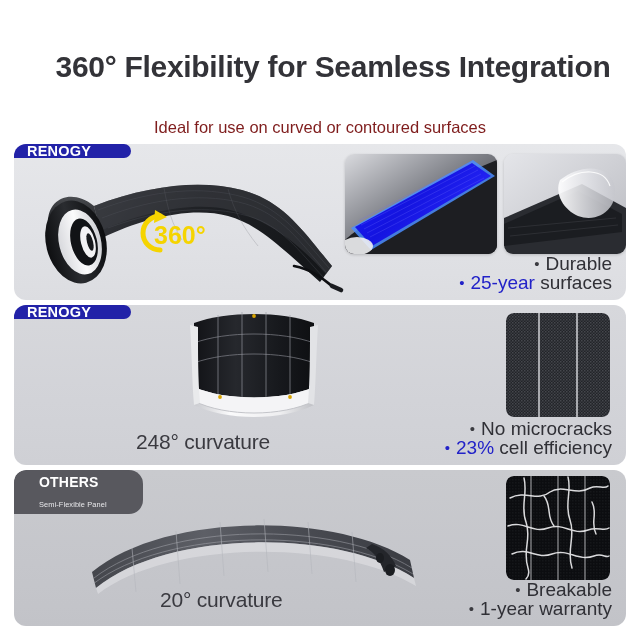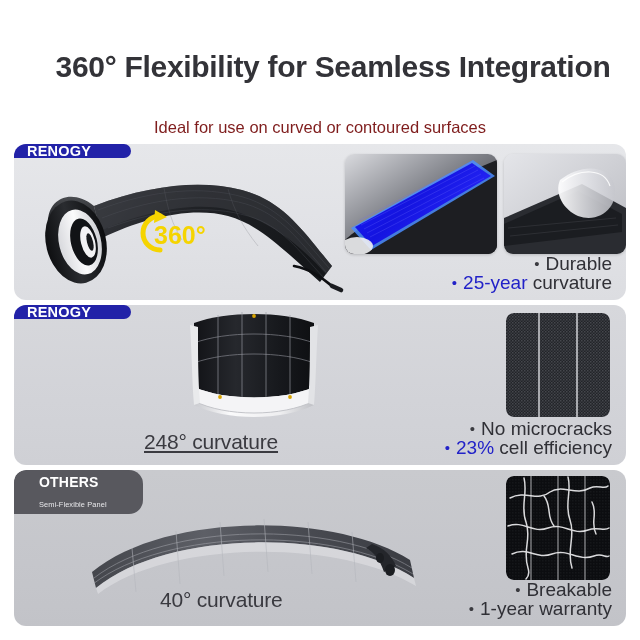--- a/index.html
+++ b/index.html
@@ -69,21 +69,21 @@
   #inset-blue{left:331px;width:152px;height:100px;}
   #inset-film{left:490px;width:122px;height:100px;}
 
   
   #cell-good{position:absolute;left:492px;top:8px;width:104px;height:104px;border-radius:8px;overflow:hidden;}
   #cell-crack{position:absolute;left:492px;top:6px;width:104px;height:104px;border-radius:8px;overflow:hidden;}
 
   .curvelabel{
     position:absolute;font-size:21px;color:#3a3a40;letter-spacing:-0.2px;z-index:9;
   }
-  #lab248{left:144px;top:430px;text-decoration:underline;}
+  #lab248{left:136px;top:430px;}
   #lab30{left:160px;top:588px;}
 
   svg{display:block;}
 </style>
 </head>
 <body>
 
 <div class="page">
 
   <div class="title">360° Flexibility for Seamless Integration</div>
@@ -211,21 +211,21 @@
       <span class="bname">RENOGY</span>
     </div>
 
     <div class="bullets" style="bottom:8px;">
       <div class="brow">
         <span class="dot gray">•</span>
         <span class="btext">Durable</span>
       </div>
       <div class="brow">
         <span class="dot blue">•</span>
-        <span class="btext"><span class="hl">25-year</span><span> curvature</span></span>
+        <span class="btext"><span class="hl">25-year</span><span> surfaces</span></span>
       </div>
     </div>
   </div>
 
   <div class="panel" id="panel2">
 
     <div class="art" style="left:140px;top:4px;width:200px;height:148px;">
       <svg width="200" height="148" viewBox="0 0 200 148">
         <defs>
           <linearGradient id="cellface" x1="0" y1="0" x2="1" y2="0">
@@ -377,15 +377,15 @@
         <span class="btext">Breakable</span>
       </div>
       <div class="brow">
         <span class="dot gray">•</span>
         <span class="btext">1-year warranty</span>
       </div>
     </div>
   </div>
 
   <div class="curvelabel" id="lab248">248° curvature</div>
-  <div class="curvelabel" id="lab30">40° curvature</div>
+  <div class="curvelabel" id="lab30">20° curvature</div>
 
 </div>
 
 </body></html>

